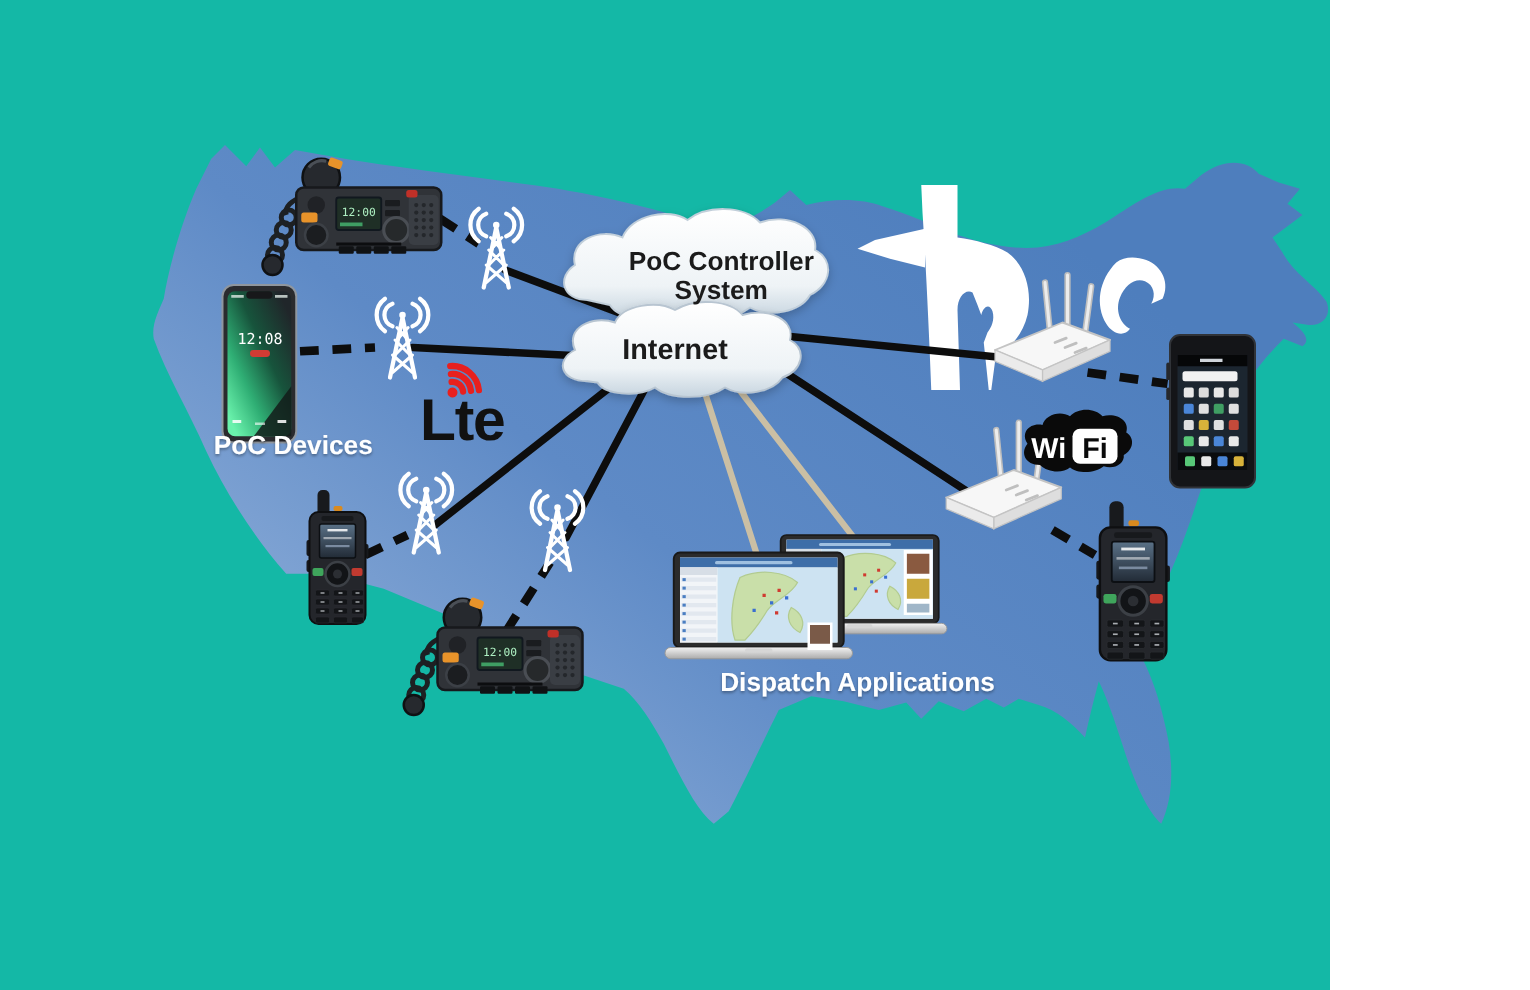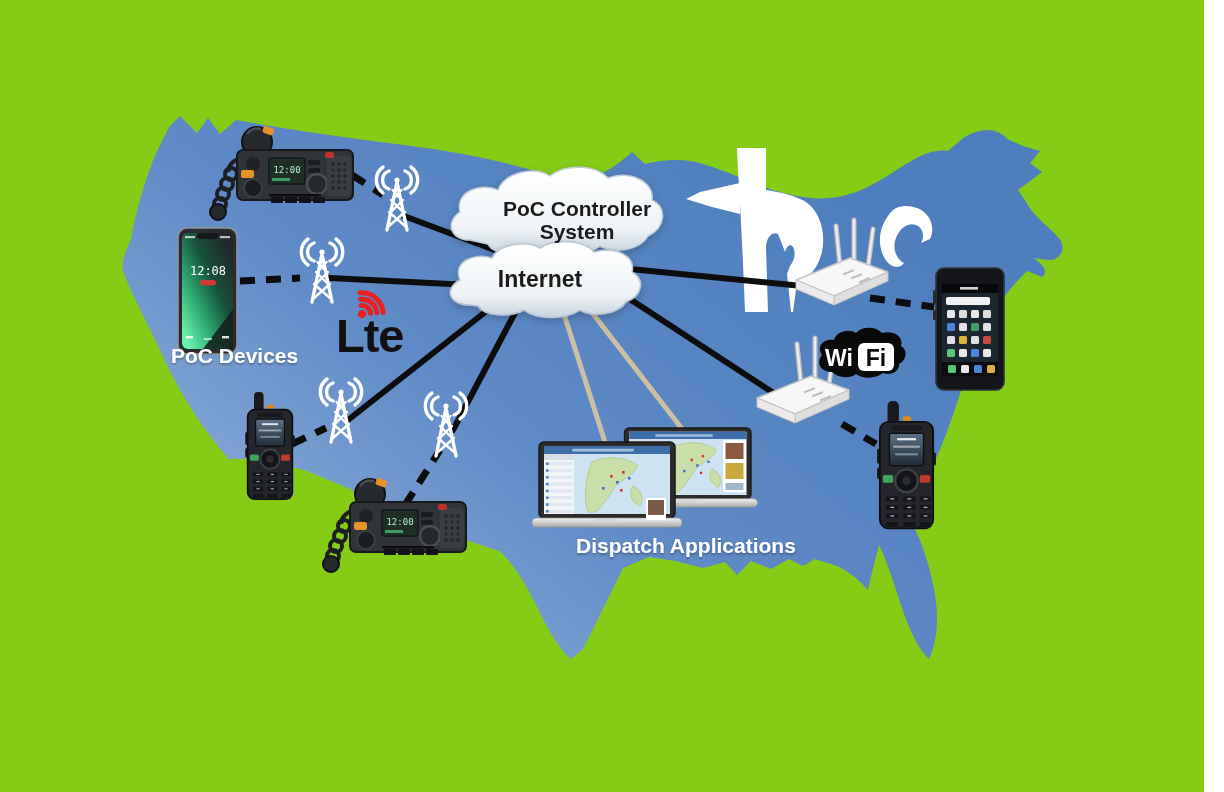--- a/index.html
+++ b/index.html
@@ -1,16 +1,16 @@
 <!DOCTYPE html>
 <html><head>
 <meta charset="utf-8">
 <style>
   html,body{margin:0;padding:0;background:#ffffff;}
-  #stage{position:relative;width:1204px;height:792px;background:#84cc16;overflow:hidden;}
+  #stage{position:relative;width:1064px;height:792px;background:#14b8a6;overflow:hidden;}
   svg text{font-family:"Liberation Sans", sans-serif;}
   .cloud-label{font-weight:600;fill:#1b1b1b;}
   .map-label{font-weight:bold;fill:#ffffff;}
   .screen-time{font-family:"DejaVu Sans Mono", monospace;}
 </style>
 </head>
 <body>
 
 <div id="stage">
 <svg viewBox="0 0 1224 792" width="1224" height="792">

